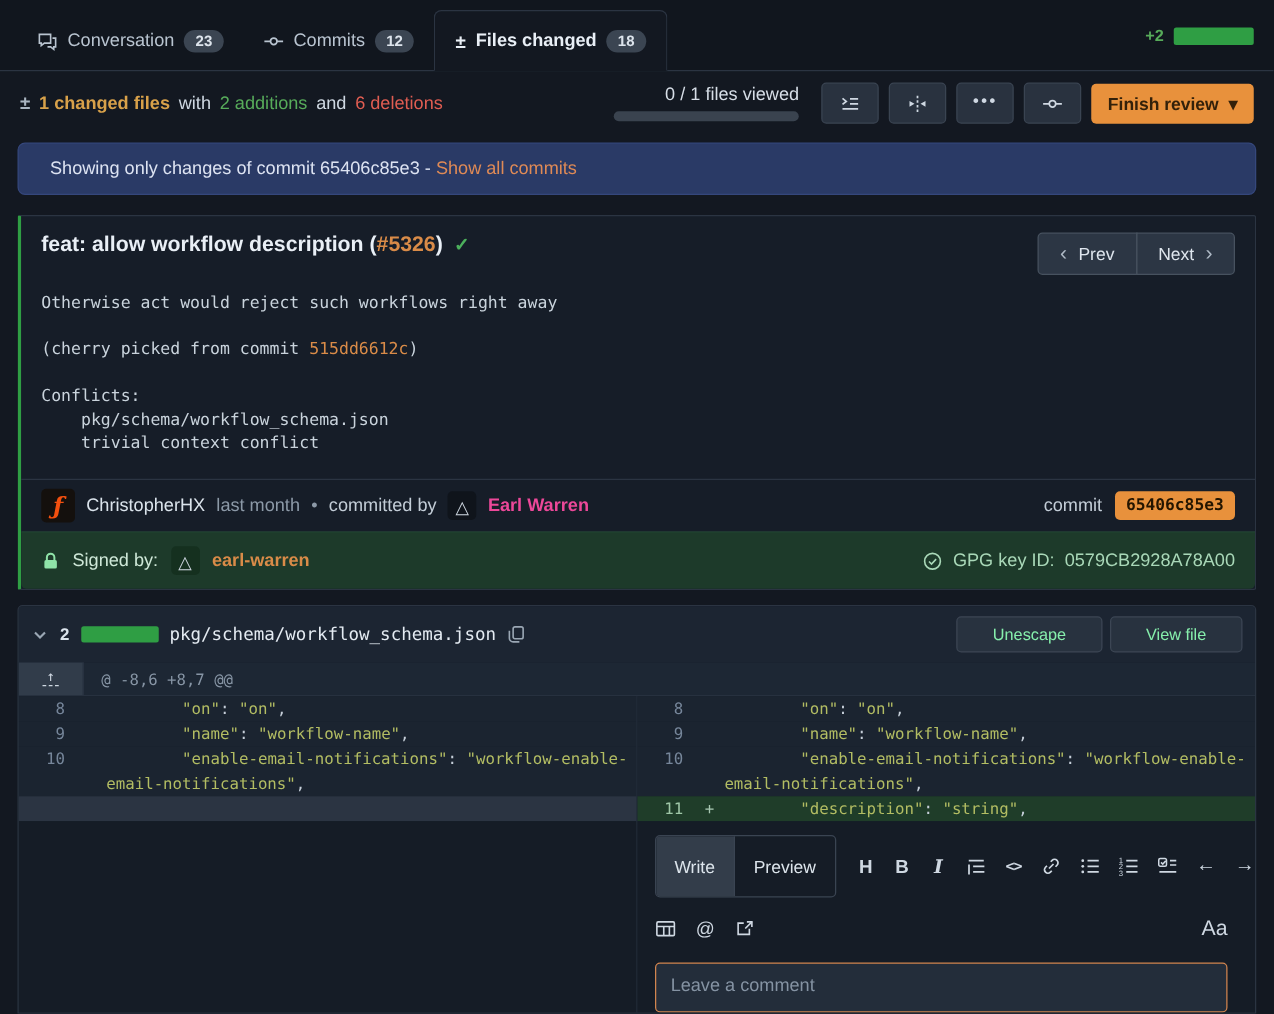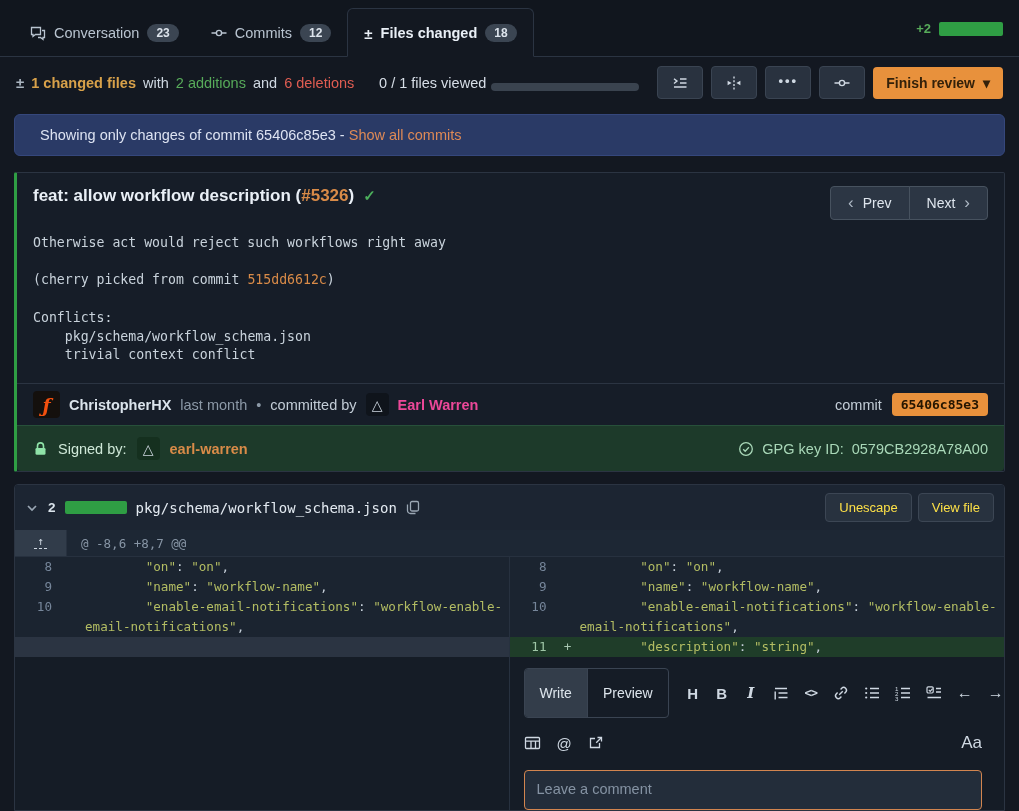--- a/index.html
+++ b/index.html
@@ -21,21 +21,21 @@
   .diffstat .num { color:#57ab5a; font-weight:700; font-size:13px; }
   .diffstat .bar { width:64px; height:14px; background:#2f9e44; border-radius:2px; }
 
   
   .row2 { display:flex; justify-content:space-between; align-items:center; padding:9px 16px 7px; flex-shrink:0; }
   .row2-left { display:flex; align-items:center; gap:7px; font-size:14.5px; color:#cfd8e2; }
   .c-orange { color:#d8a14a; font-weight:700; }
   .c-green  { color:#57ab5a; }
   .c-red    { color:#e05d52; }
   .row2-right { display:flex; align-items:center; gap:8px; }
-  .viewed { display:flex; flex-direction:row; align-items:flex-end; gap:5px; margin-right:10px; }
+  .viewed { display:flex; flex-direction:column; align-items:flex-end; gap:5px; margin-right:10px; }
   .viewed .txt { font-size:14.5px; color:#d7dee7; }
   .viewed .pbar { width:148px; height:8px; background:#3a434f; border-radius:4px; }
   .icon-btn { width:46px; height:33px; background:#29323f; border:1px solid #3a4452; border-radius:4px; display:flex; align-items:center; justify-content:center; color:#cfd8e2; cursor:pointer; }
   .dots { letter-spacing:2px; font-weight:700; font-size:13px; margin-top:-4px;}
   .finish-btn { background:#e8913c; color:#33210a; font-weight:700; font-size:14px; padding:8px 13px; border-radius:4px; display:flex; gap:8px; align-items:flex-end; border:none; cursor:pointer; }
 
   
   .banner { margin:8px 14px 14px; background:#2a3a66; border:1px solid #35477c; border-radius:6px; padding:12px 25px; color:#dde3f2; font-size:14.5px; flex-shrink:0;}
   .banner a { color:#df8a56; text-decoration:none; cursor:pointer; }
 
@@ -48,39 +48,39 @@
   .pager { display:flex; }
   .pager button { background:#2c3644; border:1px solid #47525f; color:#dfe6ee; font-size:14px; padding:8px 17px; display:flex; gap:9px; align-items:center; cursor:pointer; }
   .pager button:first-child { border-radius:4px 0 0 4px; }
   .pager button:last-child { border-radius:0 4px 4px 0; margin-left:-1px; }
   .chev { font-size:17px; line-height:12px; color:#aeb9c5;}
   .commit-msg { padding:4px 16px 18px; font-family:"DejaVu Sans Mono", monospace; font-size:13.2px; color:#c9d3dc; white-space:pre-wrap; line-height:1.42; }
   .sha-inline { color:#d98b48; }
   .author-row { border-top:1px solid #2b3442; padding:7px 16px; display:flex; align-items:center; gap:9px; font-size:14.5px; }
   .avatar1 { width:27px; height:27px; border-radius:4px; background:#14100d; color:#f2500f; font-weight:700; font-style:italic; font-family:"DejaVu Serif", serif; font-size:19px; display:flex; align-items:center; justify-content:center; cursor:pointer;}
   .avatar-tri { width:23px; height:23px; border-radius:4px; background:#0f141b; color:#cdd6df; font-size:14px; display:flex; align-items:center; justify-content:center; cursor:pointer;}
-  .author-name { font-weight:700; color:#dbe4ec; cursor:pointer;}
+  .author-name { font-weight:400; color:#dbe4ec; cursor:pointer;}
   .muted { color:#8c99a7; }
   .committer-name { font-weight:700; color:#ec4899; cursor:pointer; }
   .author-right { margin-left:auto; display:flex; align-items:center; gap:10px; }
   .commit-badge { background:#e8913c; color:#241500; font-family:"DejaVu Sans Mono", monospace; font-size:13px; padding:4px 9px; border-radius:4px; font-weight:600; cursor:pointer;}
   .signed-row { background:#1d3a2a; border-top:1px solid #27503a; padding:11px 16px; display:flex; align-items:center; gap:10px; color:#cfe8d8; font-size:14.5px; border-radius:0 0 4px 4px; }
   .signer { color:#d98b48; font-weight:700; cursor:pointer; }
   .signed-right { margin-left:auto; display:flex; align-items:center; gap:8px; color:#a9d8b8; }
 
   
   .diff-box { margin:12px 14px 0; border:1px solid #2b3442; border-radius:4px 4px 0 0; background:#161d28; flex:1; min-height:0; display:flex; flex-direction:column; overflow:hidden; }
   .diff-header { display:flex; align-items:center; gap:9px; padding:8px 10px; background:#1c2532; flex-shrink:0;}
   .changes-num { font-weight:700; color:#dbe4ec; font-size:13.5px; }
   .hbar { width:62px; height:13px; background:#2f9e44; border-radius:2px; }
   .fname { font-family:"DejaVu Sans Mono", monospace; font-size:14px; color:#e4ebf2; }
   .copy-icon { color:#9aa7b4; cursor:pointer; }
   .chev-icon { color:#9aa7b4; cursor:pointer; }
   .diff-header-right { margin-left:auto; display:flex; gap:6px; }
-  .small-btn { padding:6px 13px; font-size:13px; background:#28323f; border:1px solid #3c4654; border-radius:4px; color:#fde047; cursor:pointer; }
+  .small-btn { padding:6px 28px; font-size:13px; background:#28323f; border:1px solid #3c4654; border-radius:4px; color:#86efac; cursor:pointer; }
   .hunk-row { display:flex; background:#1d2734; border-bottom:1px solid #27313f; height:27px; font-family:"DejaVu Sans Mono", monospace; flex-shrink:0;}
   .expand-cell { width:52px; background:#313c4a; display:flex; align-items:center; justify-content:center; color:#cfd8e2; border-right:1px solid #27313f; cursor:pointer; flex-shrink:0;}
   .expand-glyph { font-size:11px; line-height:10px; border-bottom:1px dashed #cfd8e2; padding:0 3px 1px; }
   .hunk-text { color:#8795a5; font-size:12.5px; display:flex; align-items:center; padding-left:14px; }
   .diff-split { display:flex; flex:1; min-height:0; }
   .dside { width:50%; display:flex; flex-direction:column; min-height:0;}
   .dside.left { border-right:1px solid #27313f; }
   .drow { display:flex; background:#1b2430; font-family:"DejaVu Sans Mono", monospace; font-size:12.6px; line-height:20px; color:#c6cfd9; }
   .gut { width:46px; text-align:right; padding-right:9px; color:#76869a; flex-shrink:0; cursor:pointer;}
   .mark { width:24px; text-align:center; flex-shrink:0; color:#a8c7b2;}

